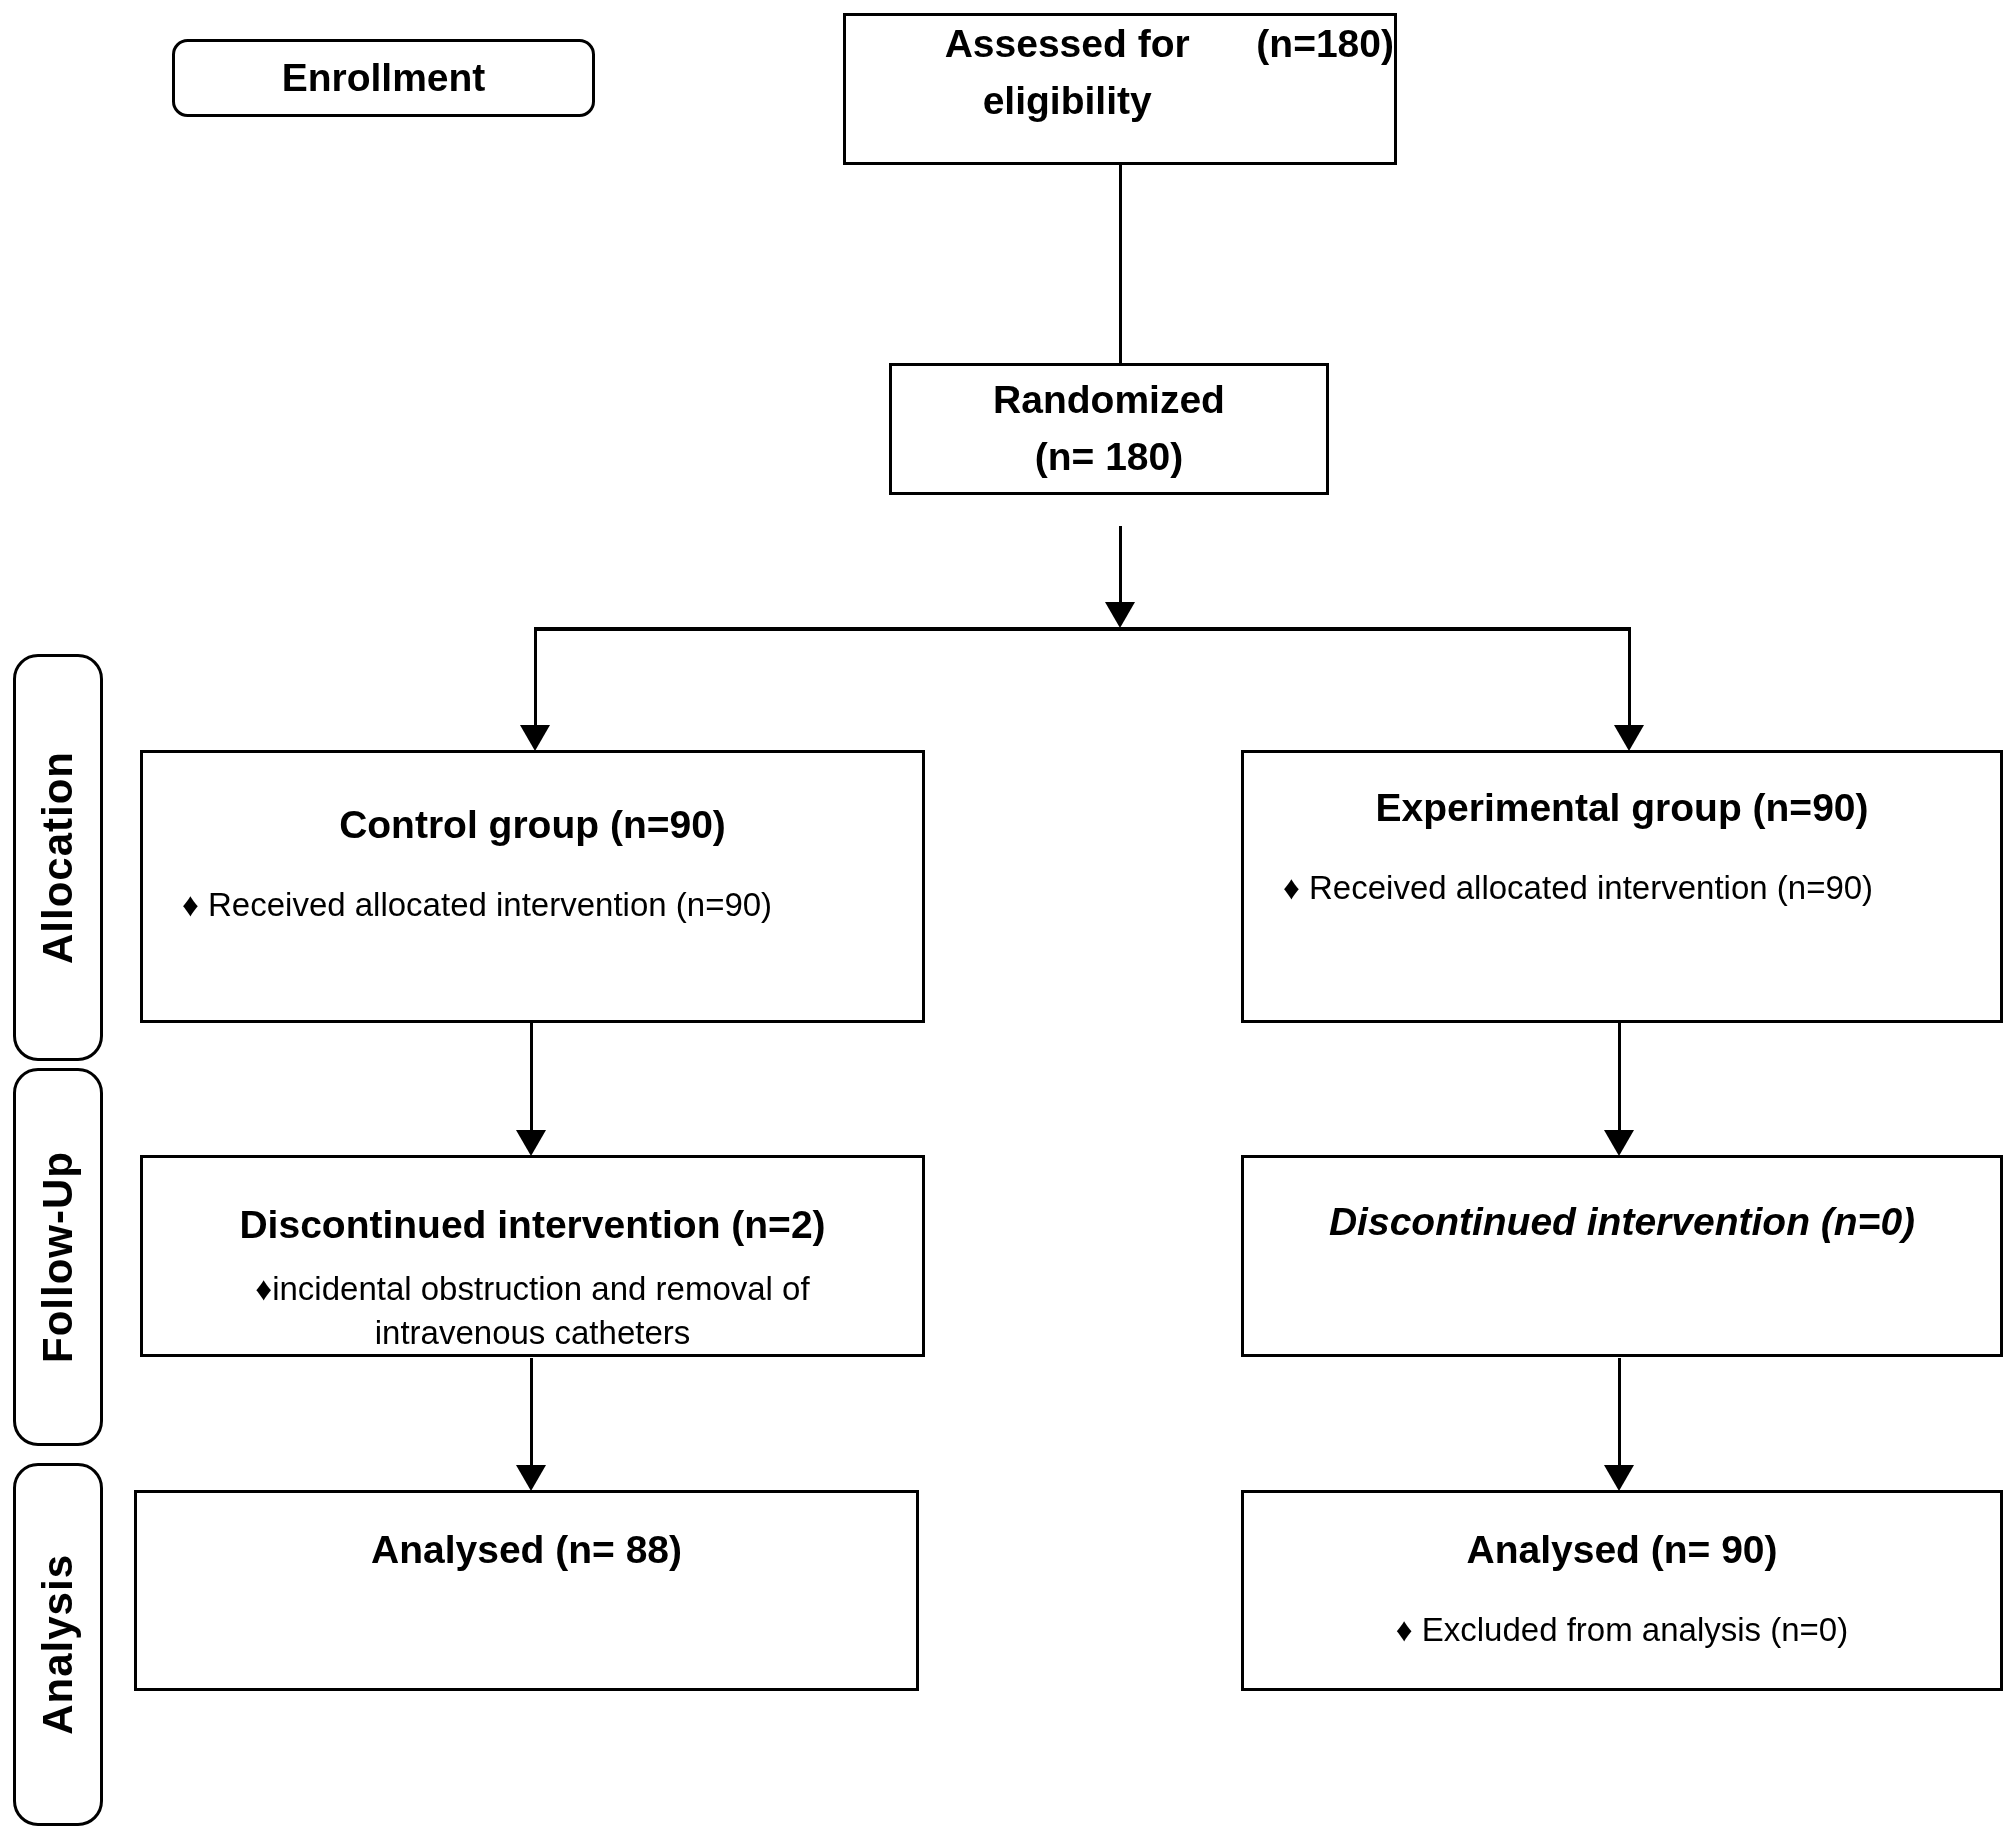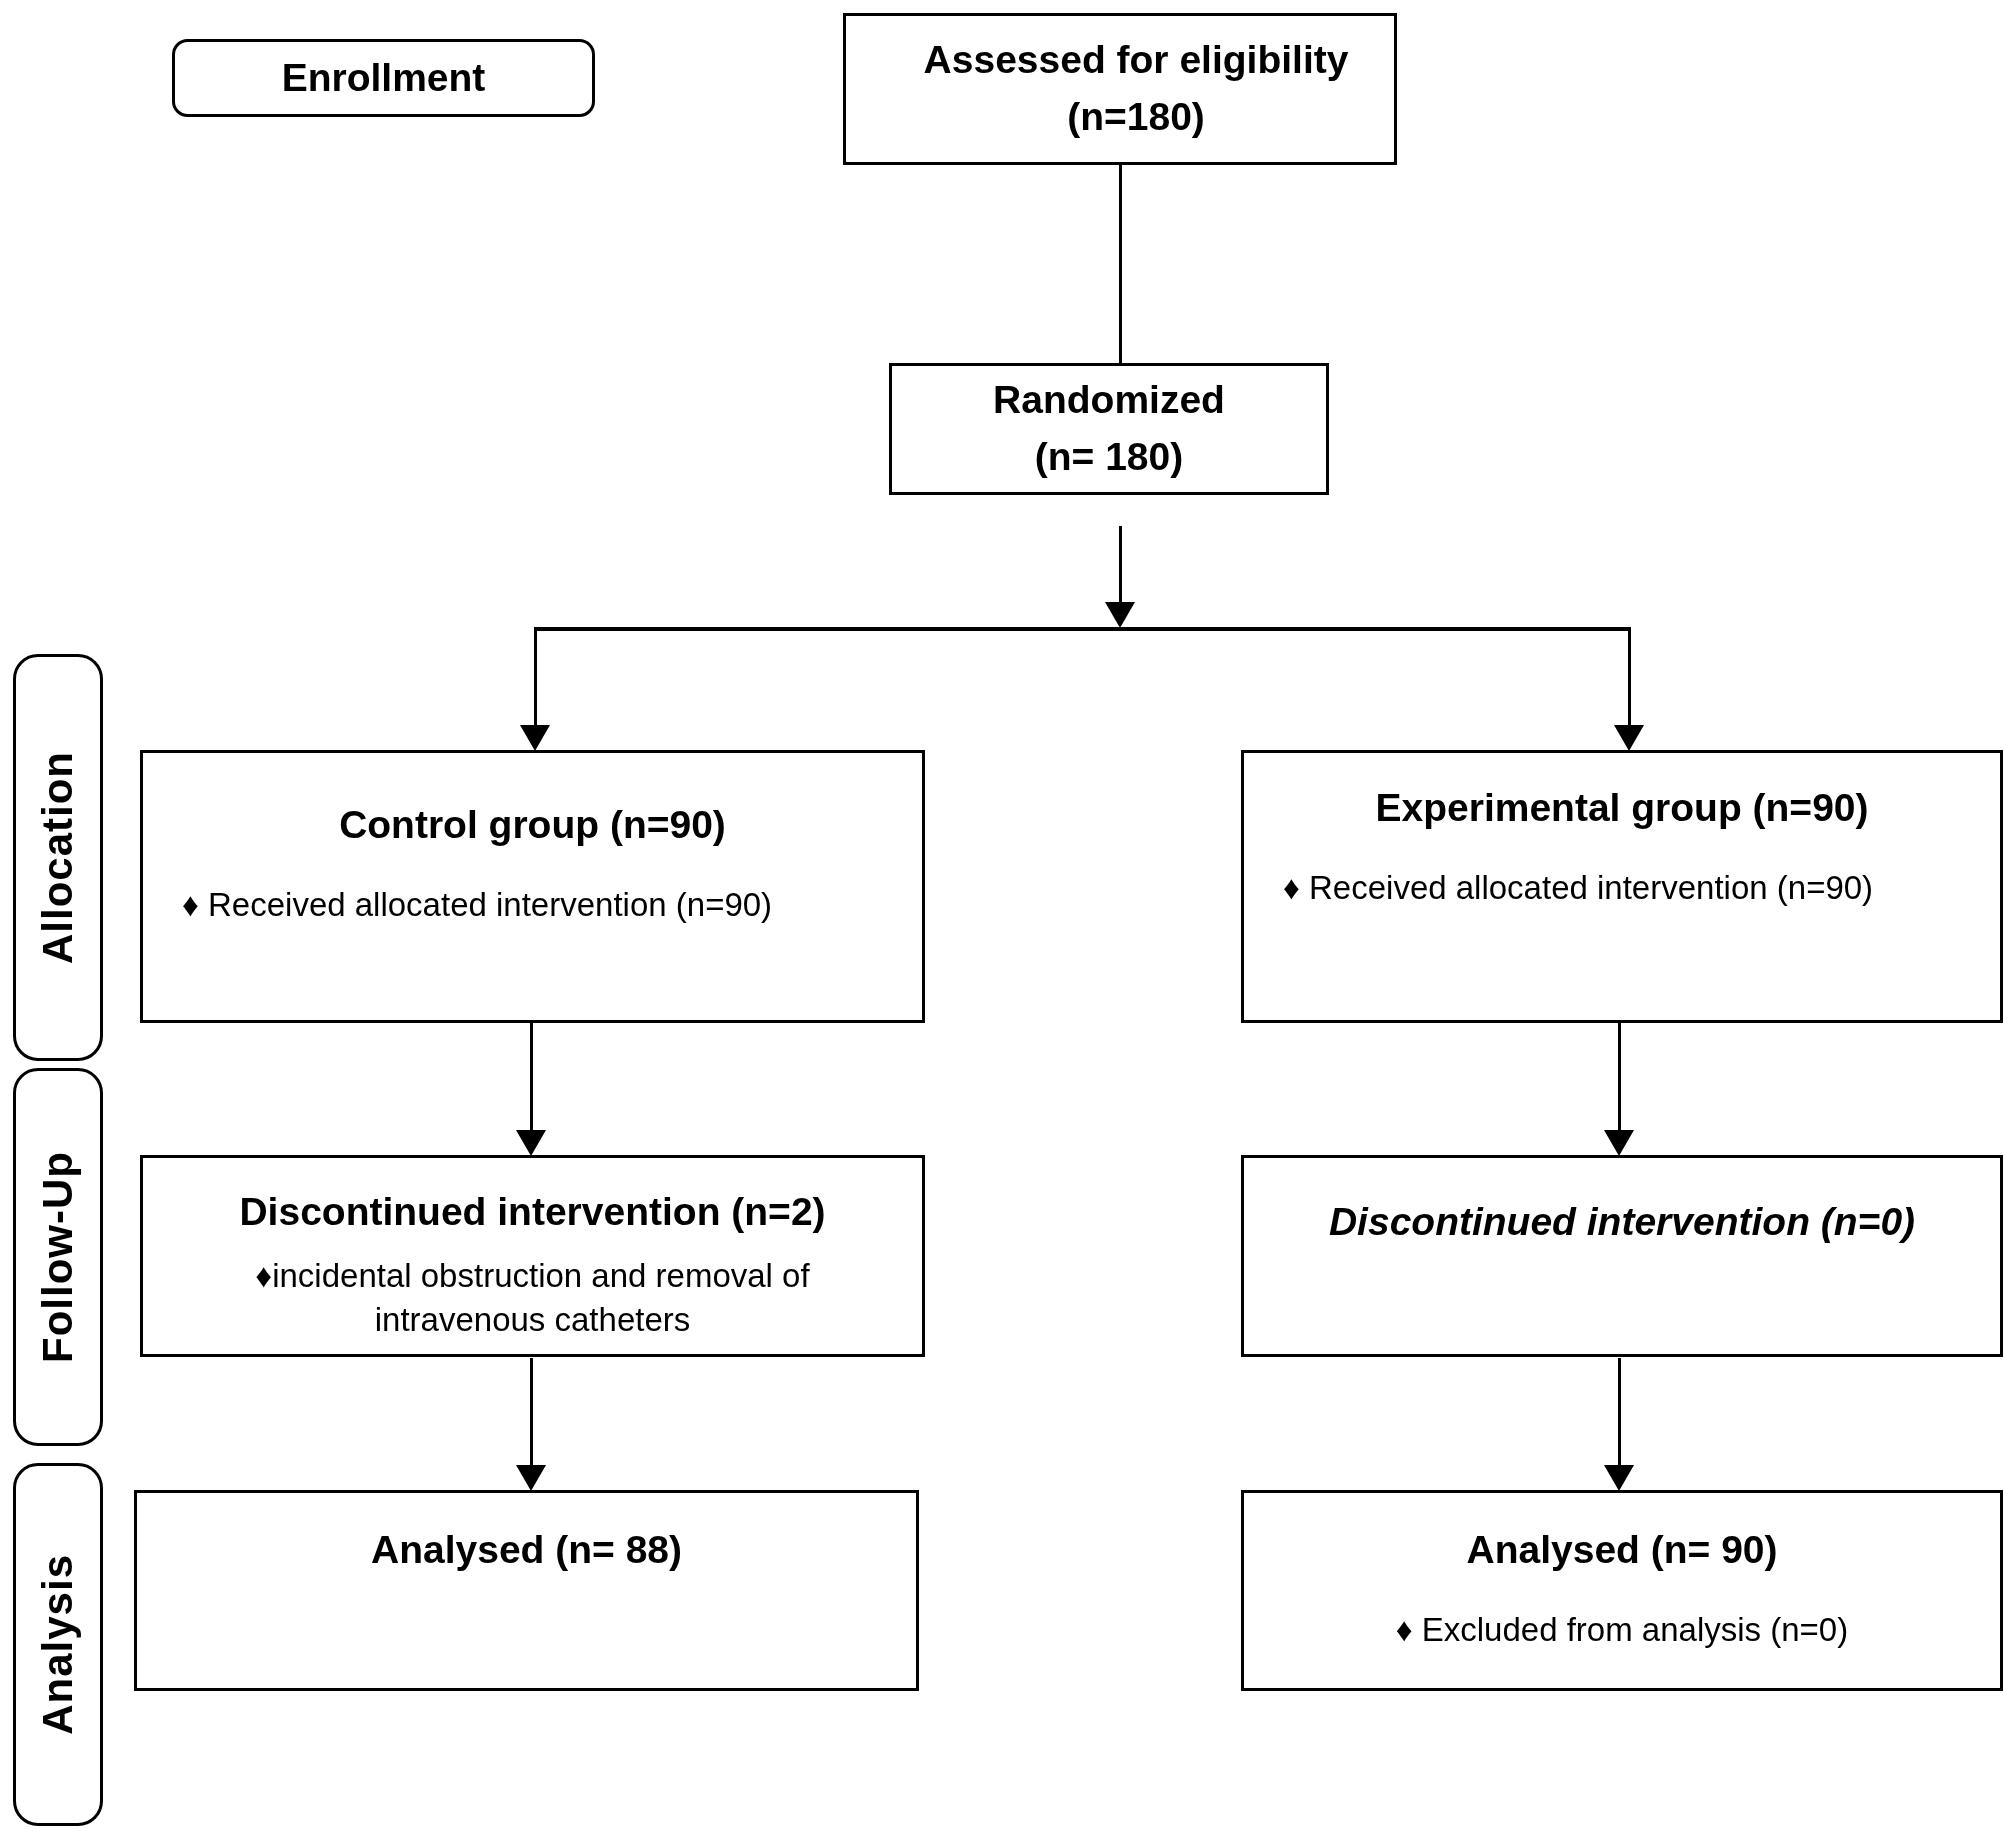--- a/index.html
+++ b/index.html
@@ -17,25 +17,25 @@
     box-sizing:border-box;
     text-align:center;
   }
   .rounded{border-radius:15.6px;border-width:3.1px;}
   .heading{font-weight:bold;font-size:39px;line-height:1.45;}
   .sub{font-size:33px;line-height:1.35;}
   .bullet-left{text-align:left;padding-left:39px;padding-right:15.6px;margin-top:29px;}
   .bullet-center{margin:13px auto 0 auto;max-width:666px;}
   
   .enrollment{left:172px;top:39px;width:423px;height:78px;display:flex;align-items:center;justify-content:center;}
-  .assessed{left:843px;top:13px;width:554px;height:152px;display:flex;flex-direction:column;justify-content:center;padding-left:32px;}
+  .assessed{left:843px;top:13px;width:554px;height:152px;display:flex;flex-direction:row;justify-content:center;padding-left:32px;}
   .randomized{left:889px;top:363px;width:440px;height:132px;display:flex;flex-direction:column;justify-content:center;}
   .control{left:140px;top:750px;width:785px;height:273px;padding-top:44px;}
   .experimental{left:1241px;top:750px;width:762px;height:273px;padding-top:27px;}
-  .disc-left{left:140px;top:1155px;width:785px;height:202px;padding-top:26px;text-align:center;}
+  .disc-left{left:140px;top:1155px;width:785px;height:202px;padding-top:39px;text-align:center;}
   .disc-right{left:1241px;top:1155px;width:762px;height:202px;padding-top:36px;font-style:italic;}
   .ana-left{left:134px;top:1490px;width:785px;height:201px;padding-top:29px;}
   .ana-right{left:1241px;top:1490px;width:762px;height:201px;padding-top:29px;}
   .ana-left .bullet-center,.ana-right .bullet-center{margin-top:29px;}
   
   .stage{
     position:absolute;left:13px;width:90px;
     border:3.1px solid #000000;border-radius:25px;
     box-sizing:border-box;background:#ffffff;
     display:flex;align-items:center;justify-content:center;

